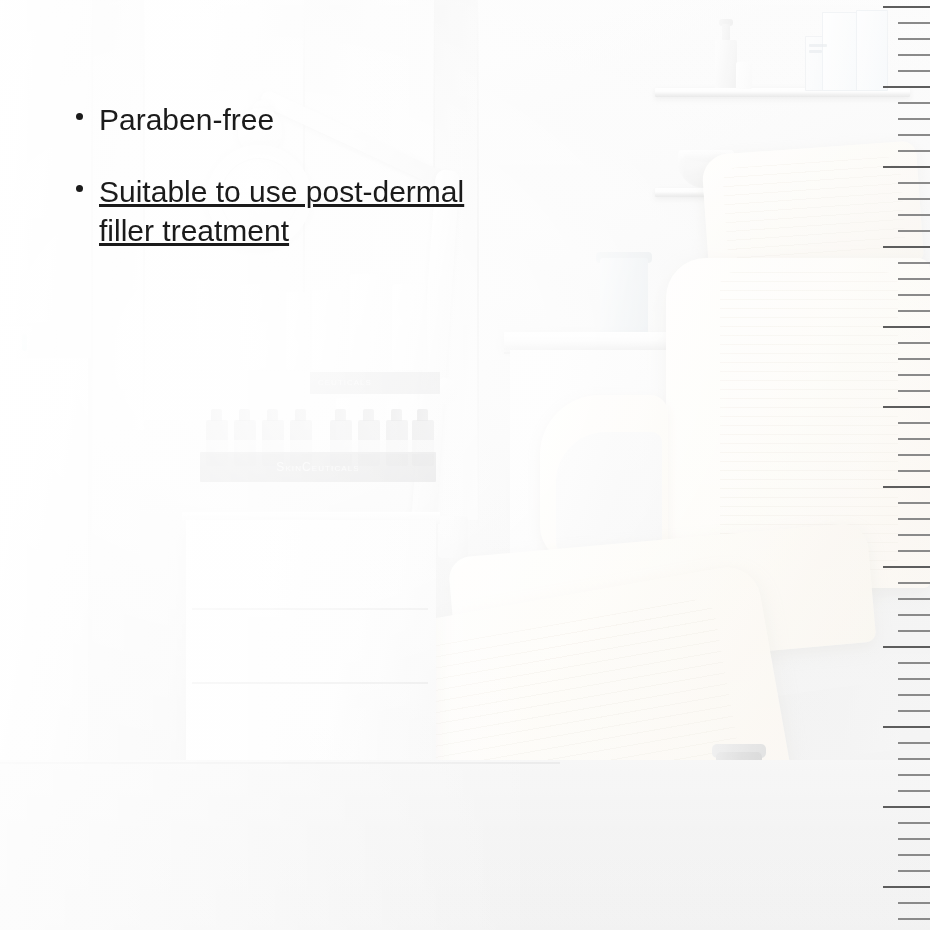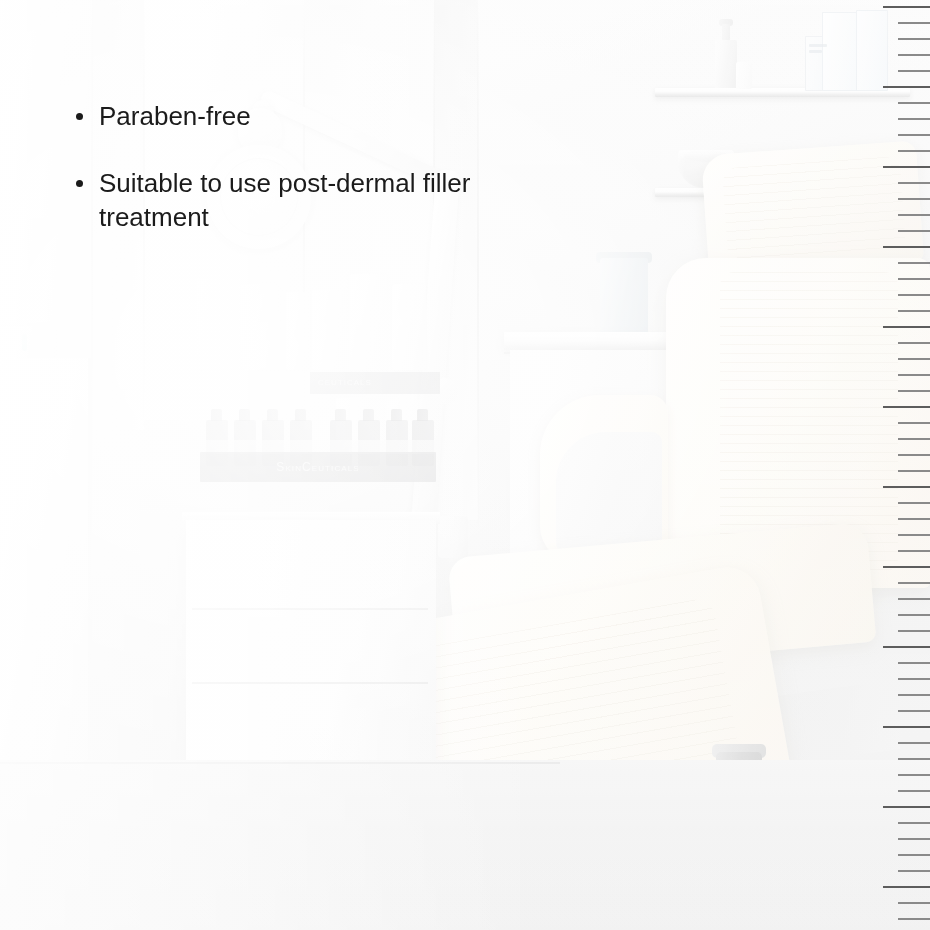--- a/index.html
+++ b/index.html
@@ -505,26 +505,26 @@
   }
   .bullets {
     list-style: none;
     margin: 38px 0 0 0;
     padding: 0;
   }
   .bullets li {
     position: relative;
     padding-left: 27px;
     margin-bottom: 33px;
-    font-size: 26px;
+    font-size: 30px;
     line-height: 1.30;
     color: #1b1b1b;
     max-width: 420px;
   }
-  .bullets li:last-child { margin-bottom: 0; }
+  .bullets li:last-child { margin-bottom: 0; text-decoration: underline; }
   .bullets li::before {
     content: "";
     position: absolute;
     left: 4px;
     top: 13px;
     width: 7px;
     height: 7px;
     border-radius: 50%;
     background: #1b1b1b;
   }

